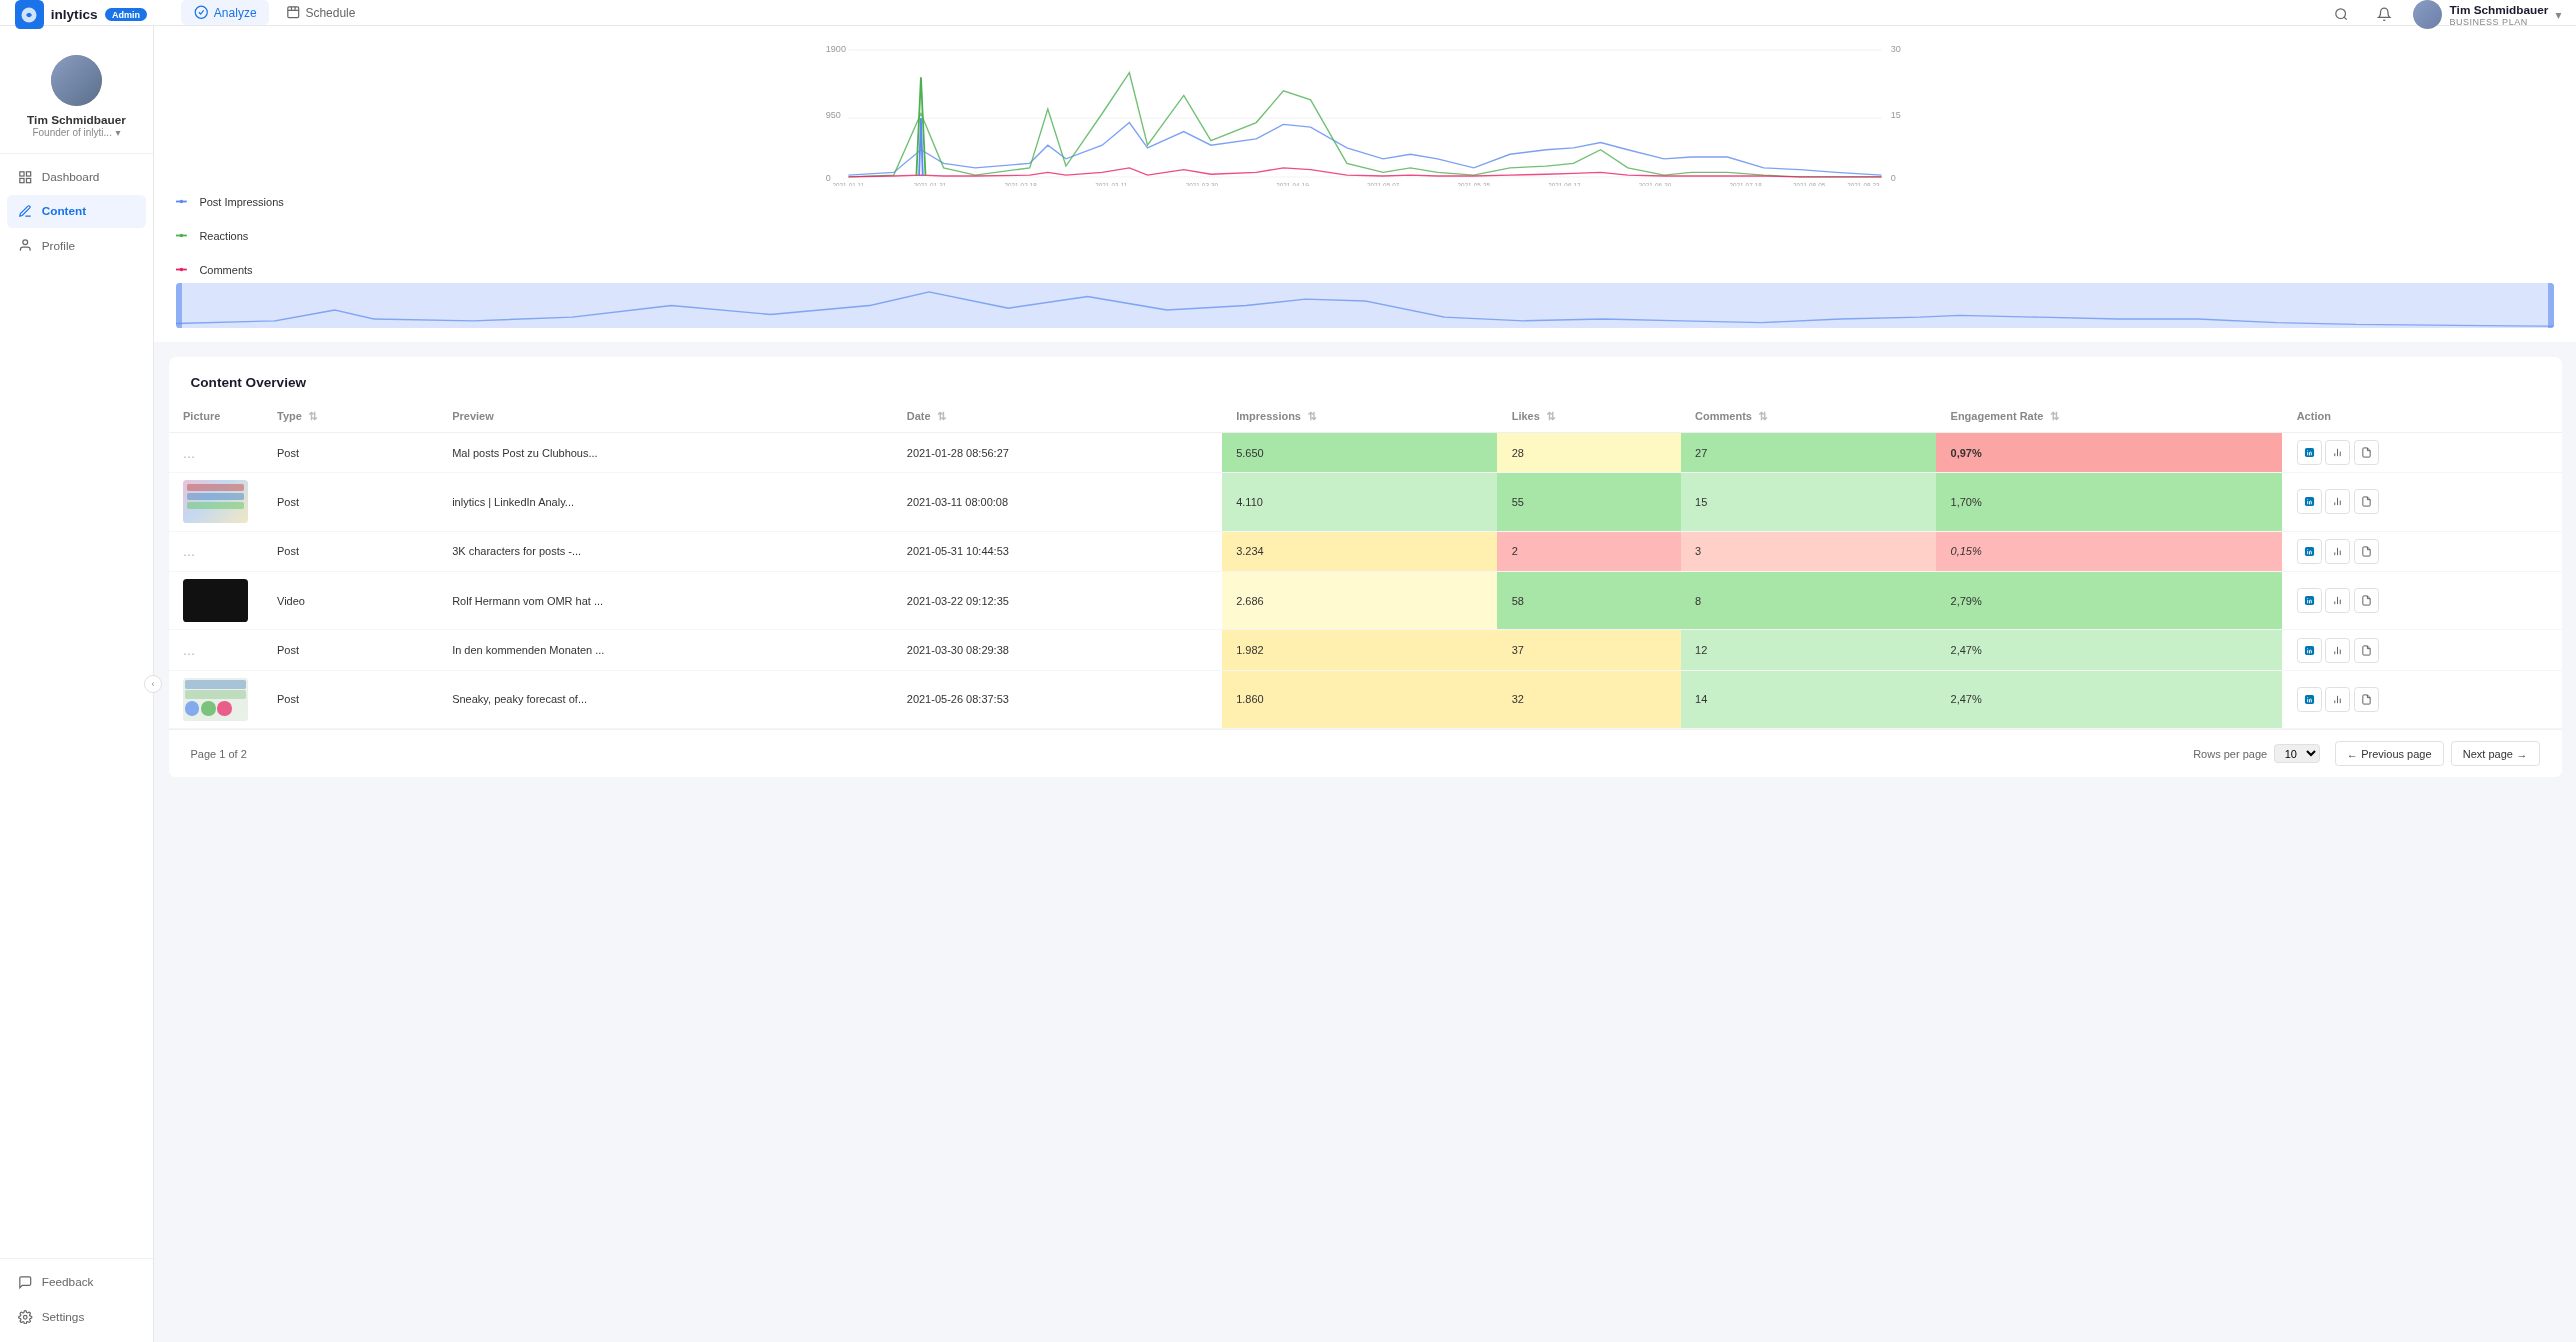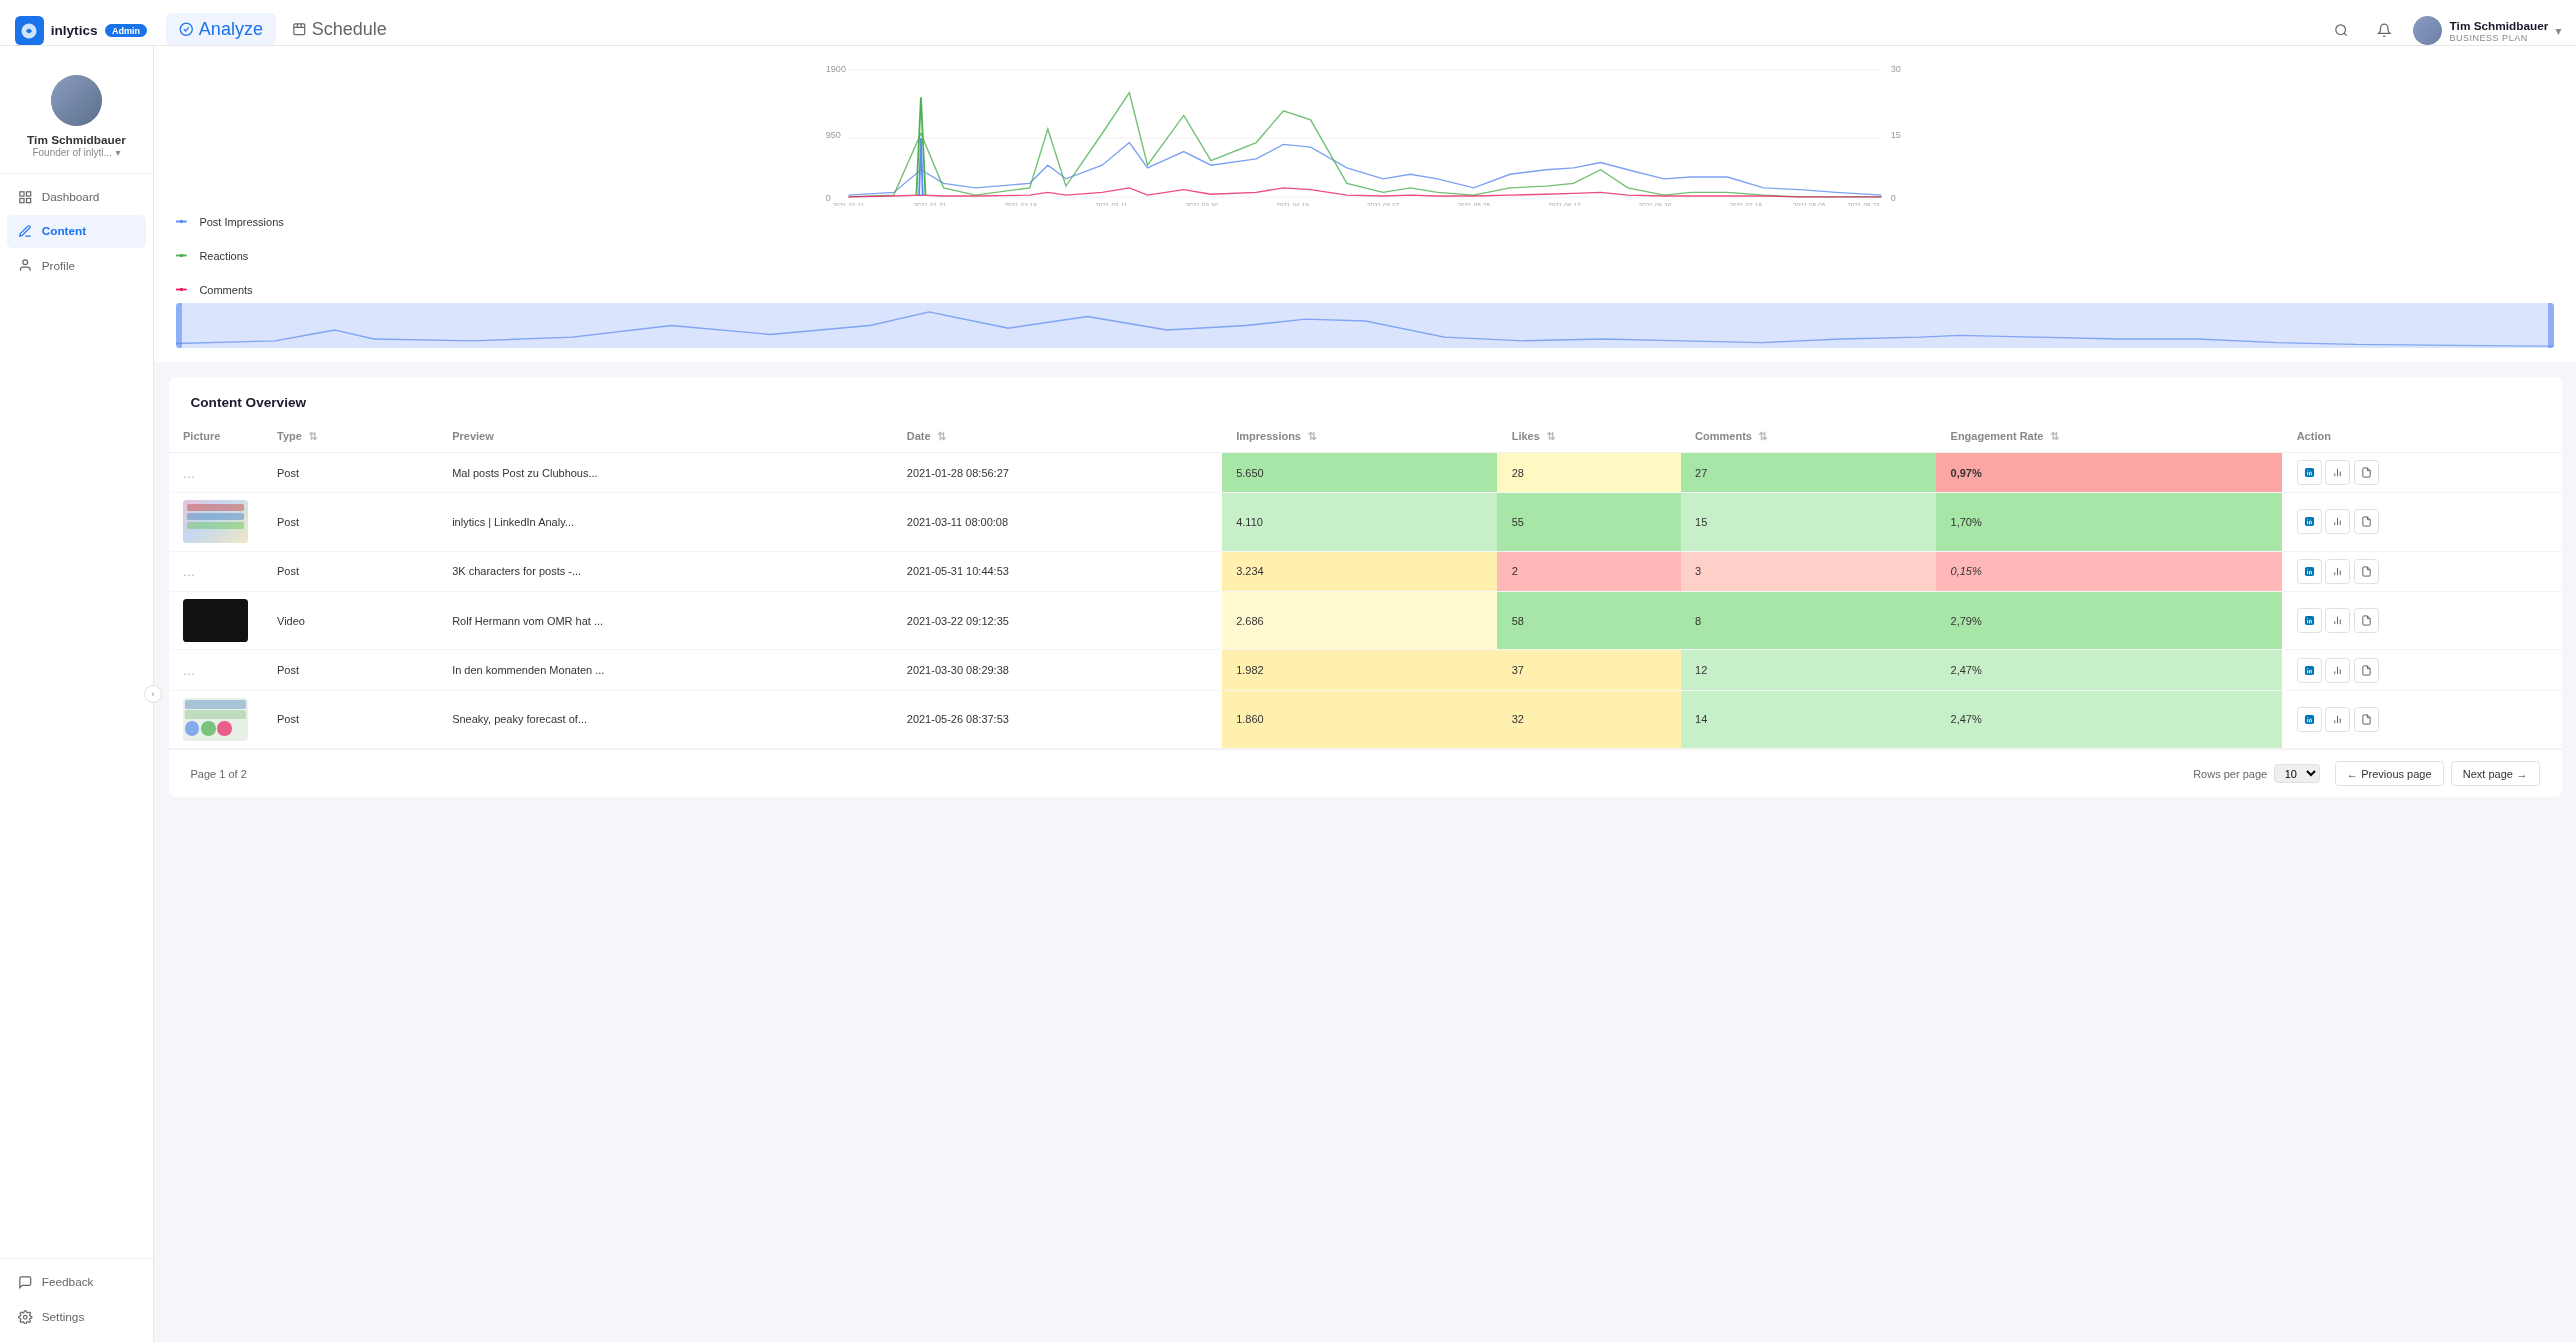--- a/index.html
+++ b/index.html
@@ -1,32 +1,32 @@
 <!DOCTYPE html>
 <html style="font-size:14.5px"><head>
   <meta charset="utf-8">
   <style>
     * { box-sizing: border-box; margin: 0; padding: 0; }
     body { font-family: -apple-system, BlinkMacSystemFont, 'Segoe UI', sans-serif; background: #f5f6fa; color: #333; font-size: 11.8px; }
 
     
     .app-container { display: flex; flex-direction: column; height: 100vh; overflow: hidden; }
-    .top-bar { display: flex; align-items: flex-end; height: 46px; background: #fff; border-bottom: 0.9px solid #e8e8e8; padding: 0 14.5px; gap: 12px; z-index: 10; flex-shrink: 0; }
+    .top-bar { display: flex; align-items: flex-start; height: 26px; background: #fff; border-bottom: 0.9px solid #e8e8e8; padding: 0 14.5px; gap: 27px; z-index: 10; flex-shrink: 0; }
     .main-area { display: flex; flex: 1; overflow: hidden; }
     .sidebar { width: 154px; background: #fff; border-right: 0.9px solid #e8e8e8; display: flex; flex-direction: column; flex-shrink: 0; padding-top: 14.5px; }
     .content-area { flex: 1; overflow-y: auto; background: #f5f6fa; }
 
     
     .logo-area { display: flex; align-items: center; gap: 7.2px; }
     .logo-icon { width: 29px; height: 29px; background: #1a73e8; border-radius: 5.4px; display: flex; align-items: center; justify-content: center; }
     .logo-icon svg { width: 18px; height: 18px; fill: white; }
     .logo-text { font-weight: 700; font-size: 13.6px; color: #1a1a2e; }
     .admin-badge { background: #1a73e8; color: white; font-size: 9px; font-weight: 600; padding: 1.8px 7.2px; border-radius: 9px; }
     .nav-tabs { display: flex; gap: 3.6px; margin-left: 7.2px; }
-    .nav-tab { display: flex; align-items: center; gap: 5.4px; padding: 5.4px 12.7px; border-radius: 5.4px; cursor: pointer; font-size: 18px; font-weight: 500; color: #666; }
+    .nav-tab { display: flex; align-items: center; gap: 5.4px; padding: 5.4px 12.7px; border-radius: 5.4px; cursor: pointer; font-size: 12px; font-weight: 500; color: #666; }
     .nav-tab.active { background: #f0f4ff; color: #1a73e8; }
     .nav-tab-icon { width: 14.5px; height: 14.5px; }
     .top-bar-right { margin-left: auto; display: flex; align-items: center; gap: 14.5px; }
     .icon-btn { width: 29px; height: 29px; display: flex; align-items: center; justify-content: center; cursor: pointer; color: #666; }
     .user-area { display: flex; align-items: center; gap: 7.2px; cursor: pointer; }
     .user-avatar { width: 29px; height: 29px; border-radius: 50%; background: #ccc; overflow: hidden; }
     .user-info { }
     .user-name { font-weight: 600; font-size: 11.8px; color: #1a1a2e; }
     .user-plan { font-size: 9px; color: #888; letter-spacing: 0.5px; }
     .chevron-icon { color: #888; }

